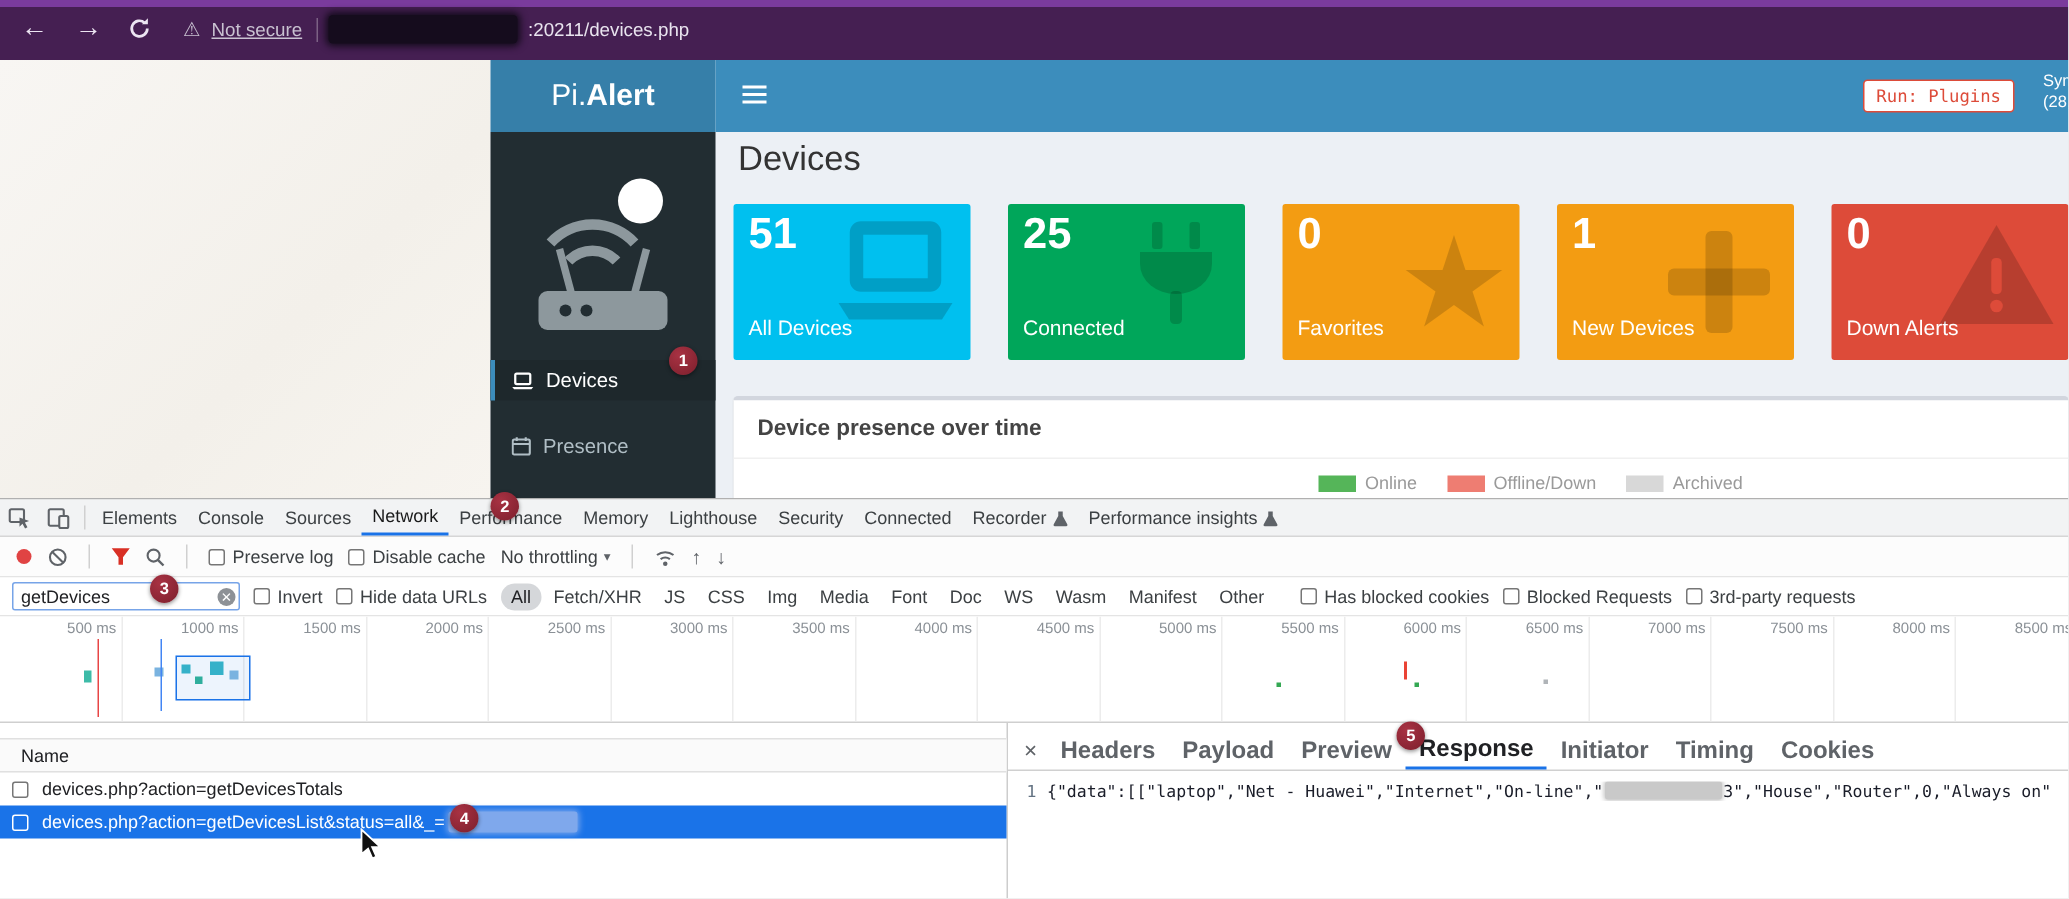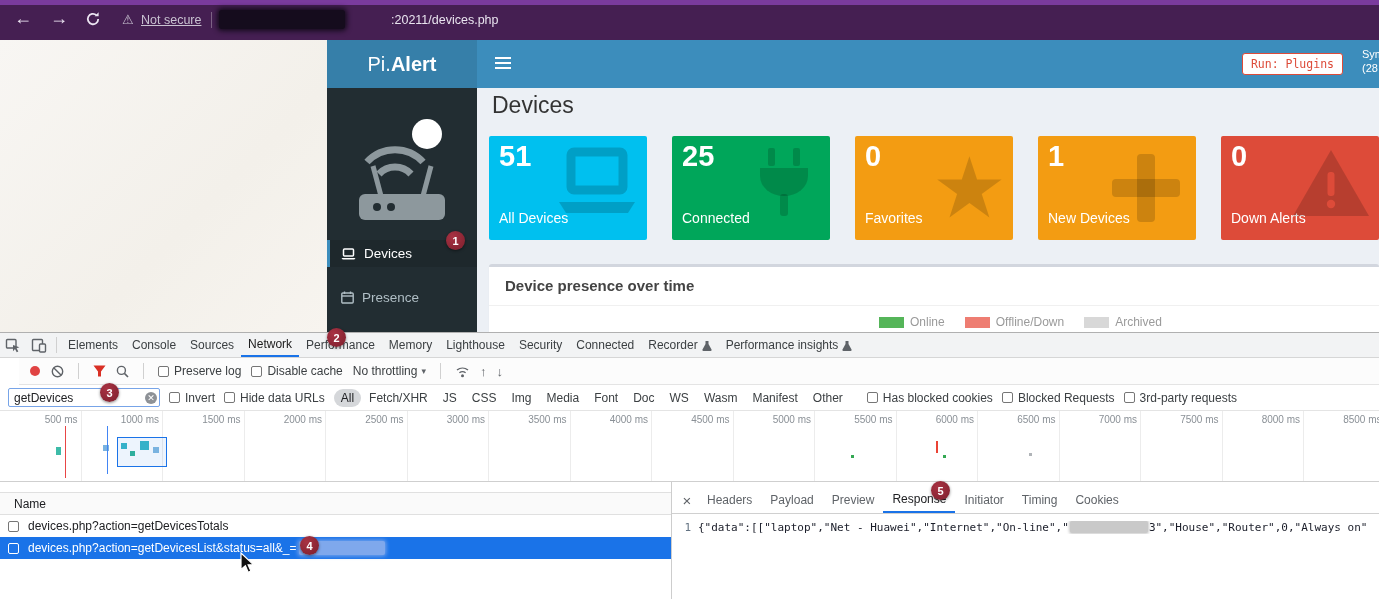--- a/index.html
+++ b/index.html
@@ -12,21 +12,21 @@
     background:linear-gradient(180deg,#7a3b9d 0,#7a3b9d 5px,#451f52 5px); }
   .nav-ic { position:absolute; color:#ece5f2; font-size:18px; line-height:18px; cursor:pointer; }
   #bb-back { left:14px; top:9px; }
   #bb-fwd  { left:50px; top:9px; }
   #bb-reload { left:85px; top:11px; }
   #warn-ic { position:absolute; left:122px; top:12px; color:#c9c2d1; font-size:13px; }
   #notsec { position:absolute; left:141px; top:13px; color:#c9c2d1; font-size:12.5px;text-decoration:underline; }
   #addr-sep { position:absolute; left:211px; top:12px; width:1px; height:16px; background:rgba(255,255,255,.3); }
   #redact-url { position:absolute; left:219px; top:10px; width:126px; height:19px; background:#150c1d;
     border-radius:3px; box-shadow:0 0 5px 2px #150c1d; }
-  #url-text { position:absolute; left:352px; top:13px; color:#e9e4ef; font-size:12.5px;margin-left:39px; }
+  #url-text { position:absolute; left:352px; top:13px; color:#e9e4ef; font-size:12.5px; }
 
   
   #desktop-left { position:absolute; left:0; top:40px; width:327px; height:292px;
     background:linear-gradient(135deg,#f8f6f3 0%,#f3f0ea 60%,#f7f4ef 100%); }
 
   
   #app { position:absolute; left:327px; top:40px; width:1052px; height:292px; background:#ecf0f5; }
   #app-logo { position:absolute; left:0; top:0; width:150px; height:48px; background:#367fa9;
     color:#fff; font-size:20px; text-align:center; line-height:48px; cursor:pointer; }
   #app-logo b { font-weight:700; }
@@ -73,21 +73,21 @@
   #devtools { position:absolute; left:0; top:332px; width:1379px; height:267px; background:#fff;
     border-top:1px solid #b0b0b0; display:flex; flex-direction:column; }
   #dt-tabs { height:25px; background:#f2f3f4; border-bottom:1px solid #d6d6d6; display:flex; align-items:stretch; }
   .ticon { width:26px; display:flex; align-items:center; justify-content:center; cursor:pointer; }
   .vsep { width:1px; height:16px; background:#d0d0d0; margin:auto 4px; }
   .dt-tab { padding:0 7px; font-size:12px; color:#3c4043; line-height:24px; white-space:nowrap; cursor:pointer;
     display:flex; align-items:center; gap:4px; }
   .dt-tab.selected { color:#1a1a1a; border-bottom:2px solid #1a73e8; line-height:23px; }
 
   #dt-toolbar { height:27px; background:#fcfcfc; border-bottom:1px solid #e4e4e4; display:flex; align-items:center;
-    gap:10px; padding-left:10px; font-size:12px; color:#3c4043;margin-left:19px; }
+    gap:10px; padding-left:10px; font-size:12px; color:#3c4043; }
   .tool-ic { display:flex; align-items:center; justify-content:center; cursor:pointer; }
   .cb { width:11px; height:11px; border:1px solid #767676; border-radius:2px; background:#fff; flex:none; display:inline-block; cursor:pointer; }
   .cb-label { display:flex; align-items:center; gap:5px; cursor:pointer; white-space:nowrap; }
   #throttle { display:flex; align-items:center; gap:4px; cursor:pointer; }
   .caret { font-size:9px; color:#5f6368; }
 
   #dt-filter { height:26px; background:#fff; border-bottom:1px solid #e4e4e4; display:flex; align-items:center;
     gap:9px; padding-left:8px; font-size:12px; color:#3c4043; }
   #filter-wrap { position:relative; width:152px; height:19px; }
   #filter-input { width:152px; height:19px; border:1px solid #77a4e8; border-radius:2px; font-size:12px;
@@ -110,21 +110,21 @@
     font-size:12px; color:#202124; line-height:22px; padding-left:14px; }
   .req-row { height:22px; display:flex; align-items:center; gap:9px; padding-left:8px; font-size:12px; color:#202124; cursor:pointer; }
   .req-row.selected { background:#1a73e8; color:#fff; }
   .req-row.selected .cb { border-color:#fff; background:transparent; }
   .redact-row { display:inline-block; width:86px; height:14px; background:#7fa8ec; border-radius:2px;
     box-shadow:0 0 4px 1px #7fa8ec; vertical-align:middle; margin-left:2px; }
 
   #detail-panel { flex:1; padding-top:6px; background:#fff; overflow:hidden; }
   #detail-tabs { height:26px; display:flex; align-items:stretch; border-bottom:1px solid #d0d0d0; padding-left:4px; }
   #detail-close { width:22px; font-size:15px; color:#5f6368; text-align:center; line-height:25px; cursor:pointer; }
-  .detail-tab { padding:0 9px; font-size:12px; color:#5f6368; line-height:25px; cursor:pointer; white-space:nowrap; }
+  .detail-tab { padding:0 9px; font-size:16px; color:#5f6368; line-height:25px; cursor:pointer; white-space:nowrap;font-weight:bold; }
   .detail-tab.selected { color:#202124; border-bottom:2px solid #1a73e8; line-height:23px; }
   #resp-line { display:flex; padding-top:7px; font-family:"DejaVu Sans Mono", monospace; font-size:11px; }
   #resp-gutter { width:26px; flex:none; text-align:right; padding-right:7px; color:#637282; }
   #resp-text { white-space:pre; color:#1a1d29; overflow:hidden; }
   .redact-resp { display:inline-block; width:78px; height:12px; background:#c9c9c9; border-radius:2px;
     box-shadow:0 0 3px 1px #c9c9c9; vertical-align:-2px; margin:0 1px; }
 
   
   .badge { position:absolute; width:19px; height:19px; border-radius:50%;
     background:radial-gradient(circle at 35% 30%, #a83243, #7c1f2c); color:#fff; font-weight:700; font-size:11px;

